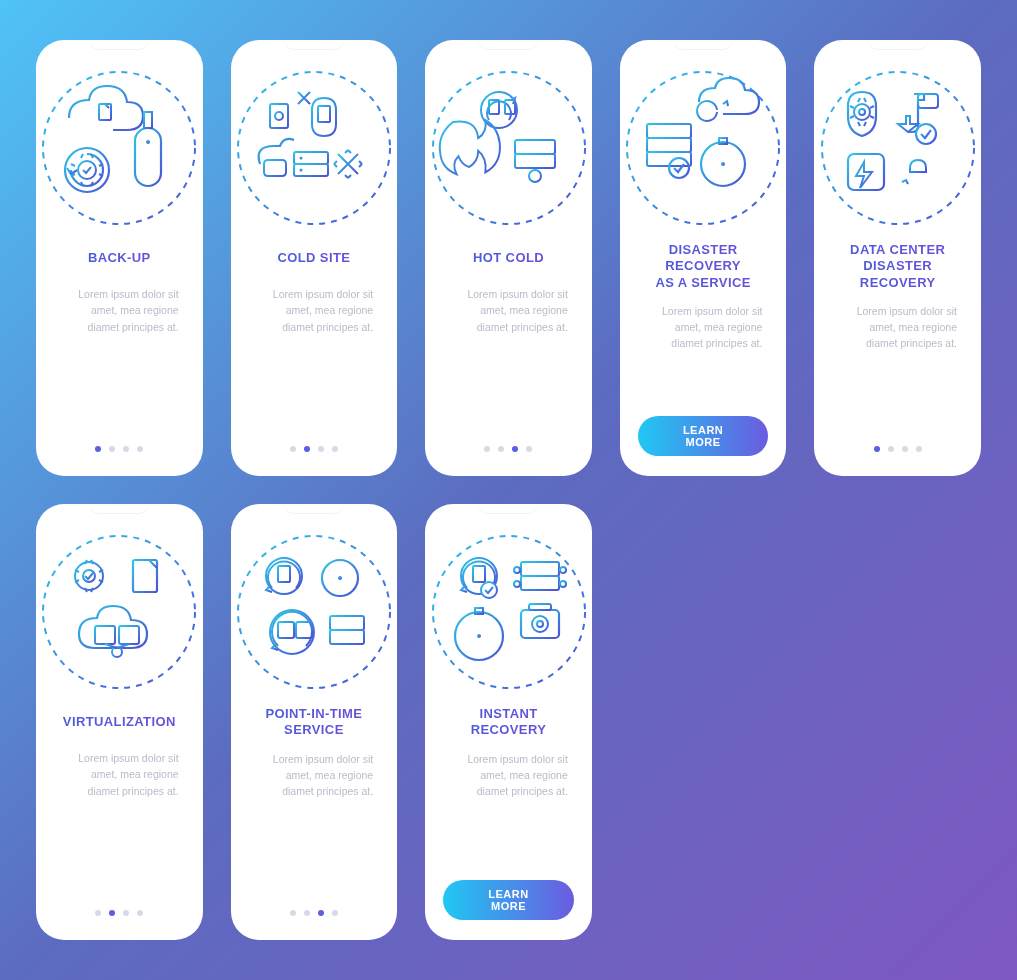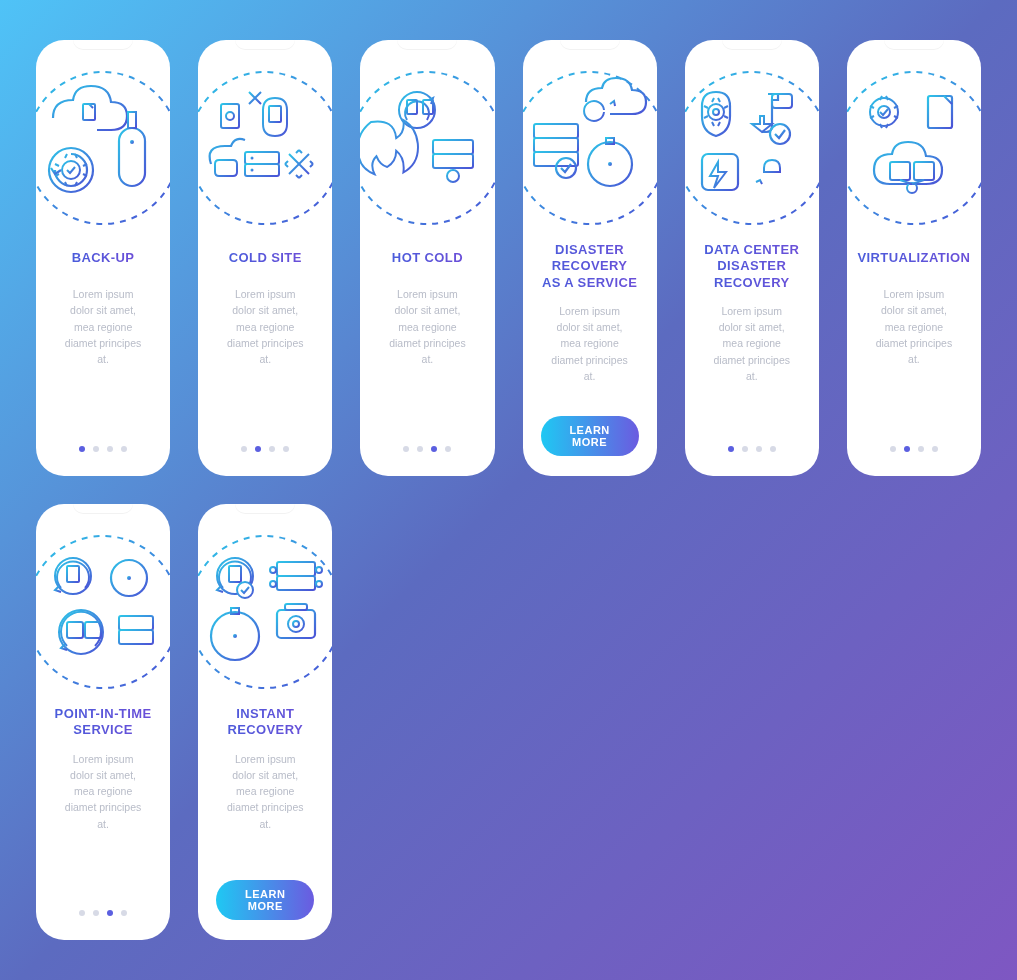--- a/index.html
+++ b/index.html
@@ -8,21 +8,21 @@
     height: 980px;
     background: linear-gradient(135deg, #4FC3F7 0%, #5C6BC0 50%, #7E57C2 100%);
     padding: 40px 36px;
     font-family: -apple-system, BlinkMacSystemFont, "Segoe UI", Arial, sans-serif;
     display: flex;
     align-items: center;
     justify-content: center;
   }
   .grid {
     display: grid;
-    grid-template-columns: repeat(6, 1fr);
+    grid-template-columns: repeat(5, 1fr);
     grid-template-rows: repeat(2, 1fr);
     gap: 28px;
     width: 100%;
     height: 100%;
   }
   .card {
     background: #ffffff;
     border-radius: 28px;
     padding: 24px 18px 20px;
     display: flex;
@@ -65,21 +65,21 @@
     line-height: 1.25;
     white-space: pre-line;
     min-height: 32px;
     display: flex;
     align-items: center;
     justify-content: center;
   }
   .body {
     font-size: 10.5px;
     color: #b8bcc8;
-    text-align: center;
+    text-align: right;
     line-height: 1.55;
     margin-top: 12px;
     padding: 0 6px;
   }
   .dots {
     display: flex;
     gap: 8px;
     margin-top: auto;
     padding-top: 14px;
     padding-bottom: 4px;

